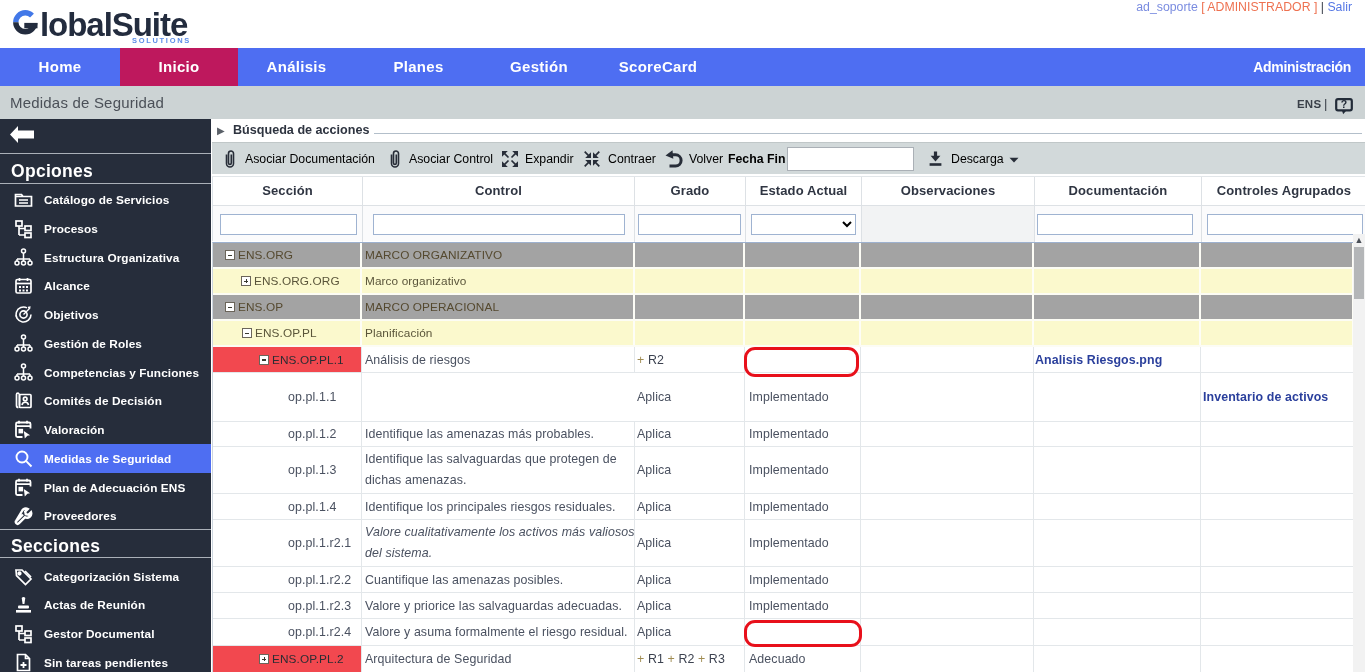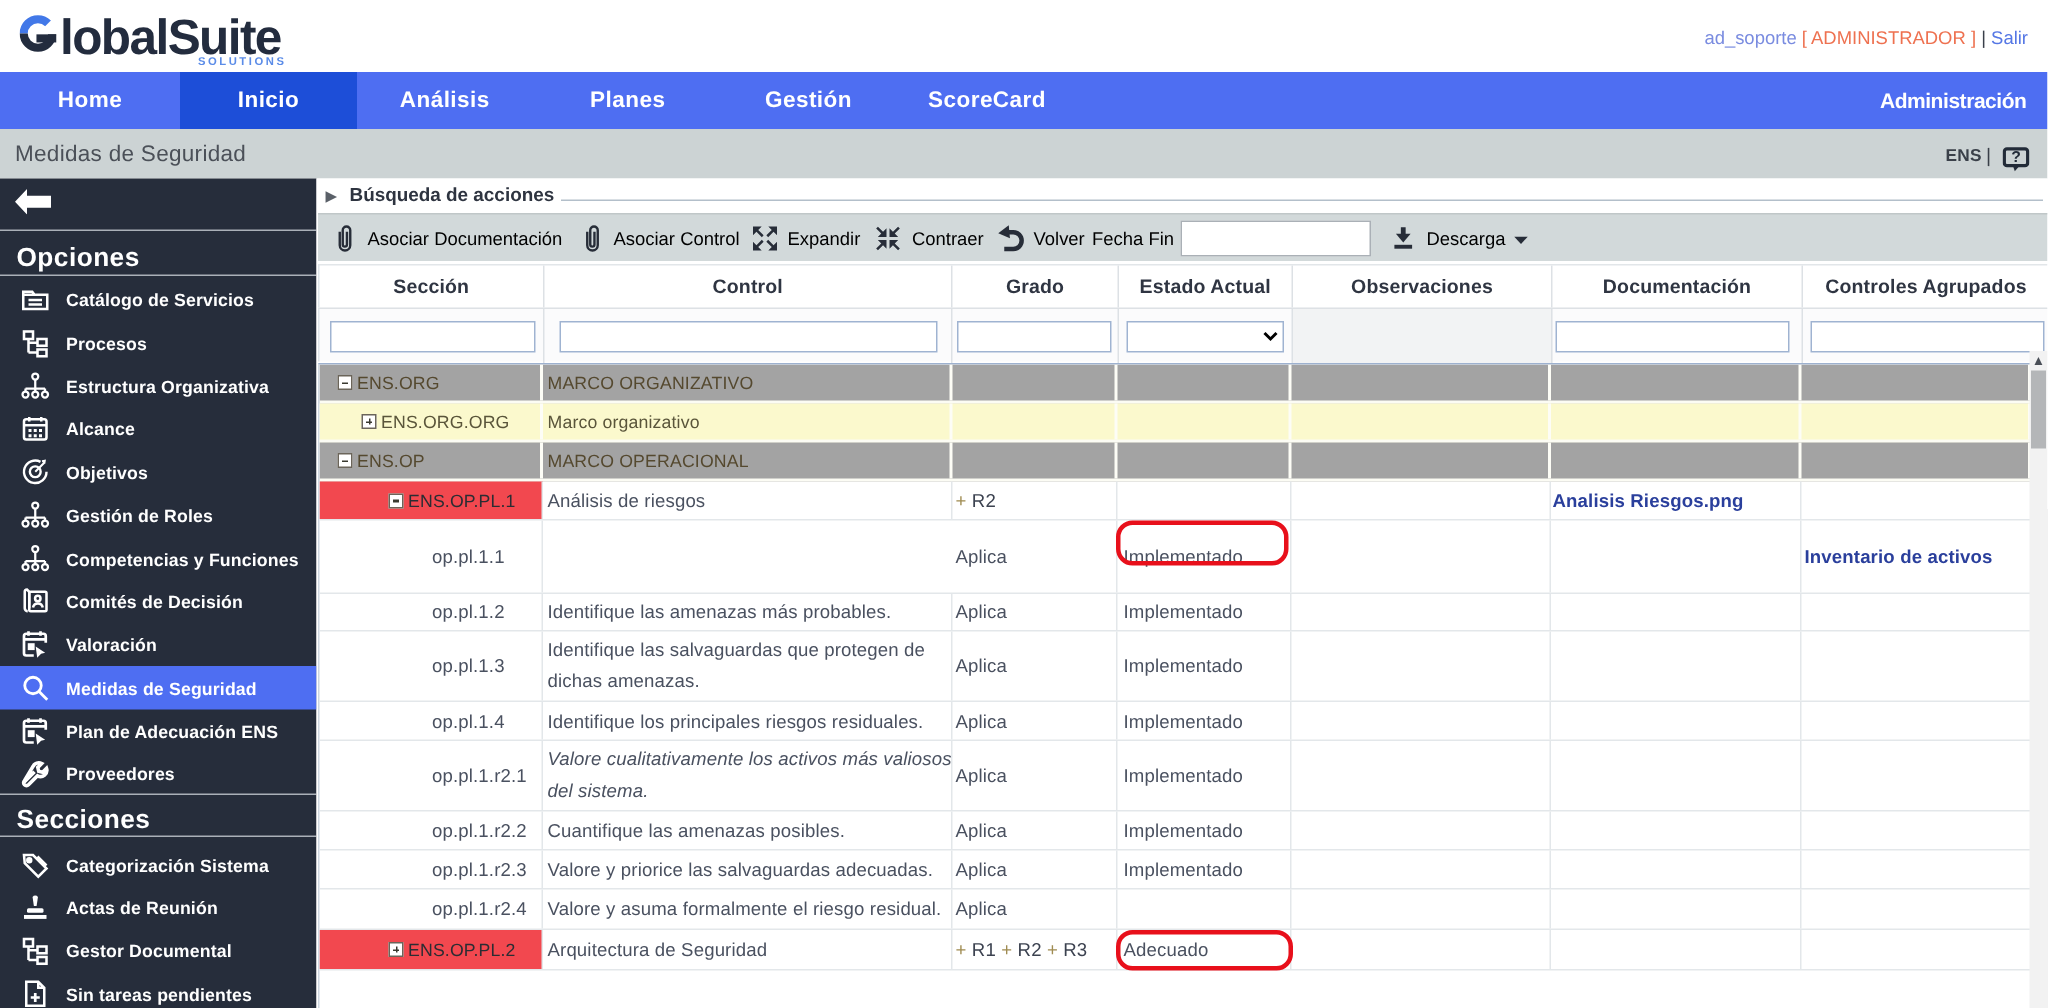--- a/index.html
+++ b/index.html
@@ -5,30 +5,30 @@
 <style>
 * { margin:0; padding:0; box-sizing:border-box; }
 html,body { width:1365px; height:672px; overflow:hidden; }
 body { font-family:"Liberation Sans", sans-serif; position:relative; background:#fff; }
 .abs { position:absolute; }
 
 
 #hdr { position:absolute; left:0; top:0; width:1365px; height:48px; background:#fff; }
 #logotxt { position:absolute; left:40px; top:10px; line-height:30px; font-weight:bold; font-size:33px; letter-spacing:-1.05px; color:#232c3e; }
 #solutions { position:absolute; left:113px; top:35.5px; width:78px; text-align:right; font-size:7.5px; font-weight:bold; letter-spacing:1.7px; color:#5b8ce8; }
-#acct { position:absolute; right:13px; top:18px; font-size:12.3px; letter-spacing:0px; }
+#acct { position:absolute; right:13px; top:0; font-size:12.3px; letter-spacing:0px; }
 #acct .u { color:#7a8ce0; }
 #acct .adm { color:#ee7150; }
 #acct .sep { color:#3a3f4a; }
 #acct .sal { color:#5577e5; }
 
 
 #nav { position:absolute; left:0; top:48px; width:1365px; height:38px; background:#4e6ef2; color:#fff; }
 #nav .item { position:absolute; top:0; height:38px; line-height:38px; text-align:center; font-size:15px; font-weight:bold; letter-spacing:0.3px; }
-#nav .active { background:#1d4ed8; }
+#nav .active { background:#be185d; }
 
 
 #crumb { position:absolute; left:0; top:86px; width:1365px; height:33px; background:#ccd3d4; }
 #crumb .t { position:absolute; left:10px; top:8px; font-size:15px; color:#4b5058; letter-spacing:0.2px; }
 
 
 #side { position:absolute; left:0; top:119px; width:211px; height:553px; background:#262d3b; color:#fff; }
 #side .hline { position:absolute; left:0; width:211px; height:1px; background:#aab0b8; }
 .shead { position:absolute; left:11px; font-size:17.5px; font-weight:bold; letter-spacing:0.3px; }
 .sitem { position:absolute; left:0; width:211px; height:29px; }
@@ -369,21 +369,21 @@
           <path d="M8 10 h-5.8 L4.5 12.3 L1.1 15.7 L2.3 16.9 L5.7 13.5 L8 15.8 Z"></path>
           <path d="M10 10 v5.8 L12.3 13.5 L15.7 16.9 L16.9 15.7 L13.5 12.3 L15.8 10 Z"></path>
         </g>
       </svg>
     <span class="tb" style="left:396px;">Contraer</span>
     <svg class="abs" style="left:453px; top:6px;" width="18" height="19" viewBox="0 0 18 19">
         <path d="M0.5 6.5 L7.5 1.2 L8.3 9.8 Z" fill="#272d38"></path>
         <path d="M4.5 5.8 h6 a5.6 5.6 0 0 1 0 11.2 h-6" fill="none" stroke="#272d38" stroke-width="3"></path>
       </svg>
     <span class="tb" style="left:477px;">Volver</span>
-    <span class="tb" style="left:516px;">Fecha Fin</span>
+    <span class="tb" style="left:516px;font-weight:bold;">Fecha Fin</span>
     <div id="tb-input"></div>
     <svg class="abs" style="left:716px; top:8px;" width="15" height="16" viewBox="0 0 15 16">
         <g fill="#272d38">
           <rect x="5.9" y="0.5" width="3.2" height="5"></rect>
           <path d="M2.6 4.8 h9.8 L7.5 10.6 Z"></path>
           <rect x="1.6" y="12.2" width="11.8" height="2.6"></rect>
         </g>
       </svg>
     <span class="tb" style="left:739px;">Descarga</span>
     <svg class="abs" style="left:797px; top:14px;" width="10" height="6" viewBox="0 0 10 6">
@@ -450,20 +450,34 @@
         </div>
       <div class="cell b2">
           <span class="ot" style="margin-left:3px;">MARCO OPERACIONAL</span>
         </div>
       <div class="cell b3"></div>
         <div class="cell b4"></div>
         <div class="cell b5"></div>
         <div class="cell b6"></div>
         <div class="cell b7"></div>
     </div>
+    <div class="row y" style="height:26px;">
+      <div class="cell b1">
+          <span style="margin-left:29px;" class="eb"></span>
+          <span class="yt">ENS.OP.PL</span>
+        </div>
+      <div class="cell b2">
+          <span class="yt" style="margin-left:3px;">Planificación</span>
+        </div>
+      <div class="cell b3"></div>
+        <div class="cell b4"></div>
+        <div class="cell b5"></div>
+        <div class="cell b6"></div>
+        <div class="cell b7"></div>
+    </div>
     <div class="row" style="height:26px;">
       <div class="cell b1 redcell">
           <span style="margin-left:46px;" class="eb"></span>
           <span class="rt">ENS.OP.PL.1</span>
         </div>
       <div class="cell b2">
           <span style="margin-left:3px;">Análisis de riesgos</span>
         </div>
       <div class="cell b3">
           <span style="margin-left:2px;"><span class="plus-t">+</span> <span class="rg">R2</span></span>

